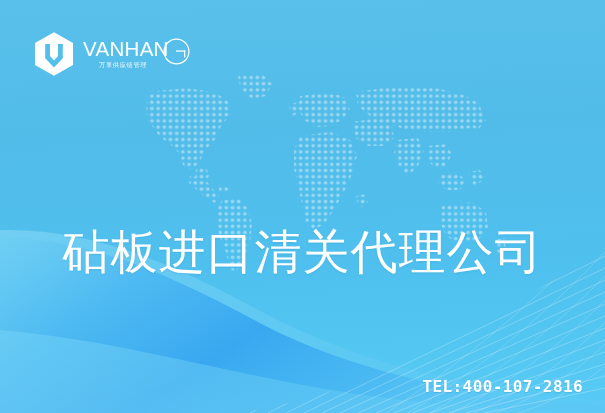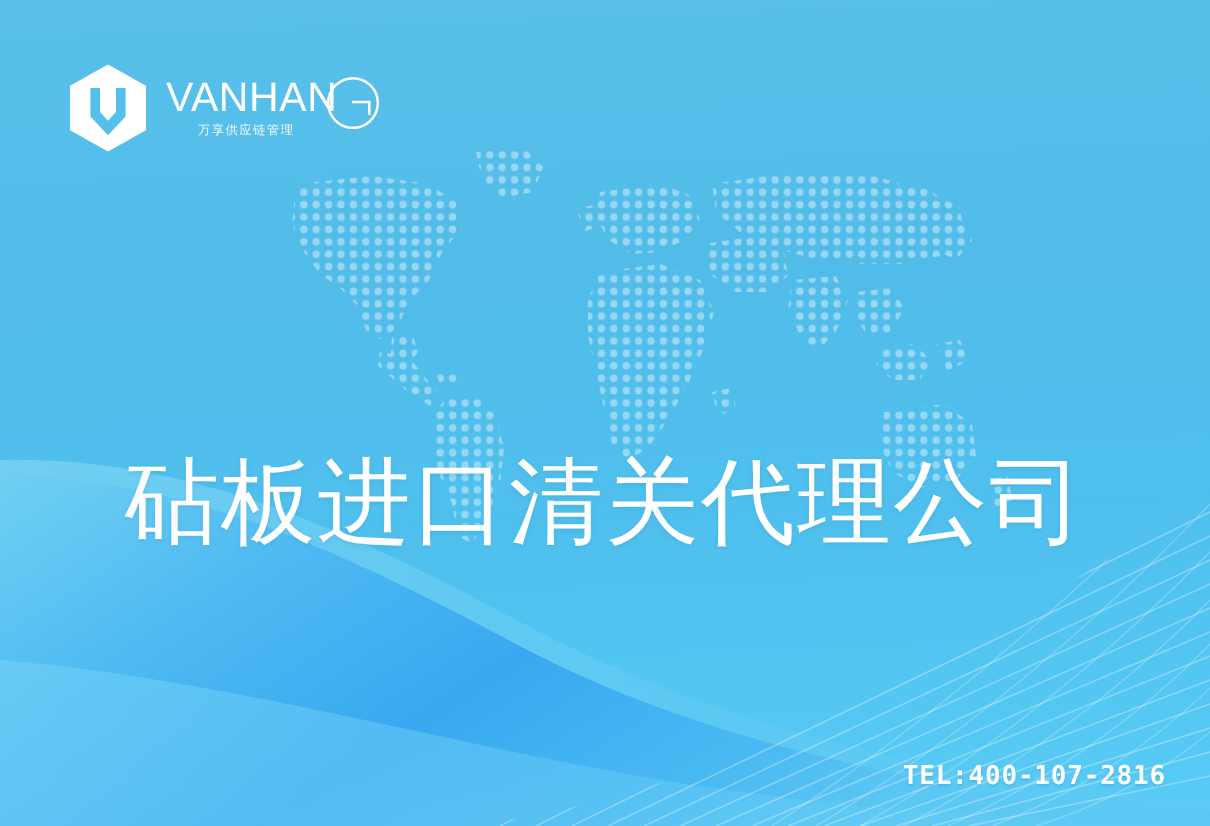--- a/index.html
+++ b/index.html
@@ -76,21 +76,21 @@
     margin-top: 43px;
   }
 
   
   #phone {
     position: absolute;
     right: 22px;
     bottom: 17px;
     color: #ffffff;
     font-family: "DejaVu Sans Mono", "Liberation Mono", monospace;
-    font-size: 13px;
+    font-size: 16px;
     letter-spacing: 0.4px;
     font-weight: 700;
     text-shadow: 0 1px 1px rgba(40,130,180,0.25);
   }
 </style>
 </head>
 <body>
 
 <div id="banner">
 

